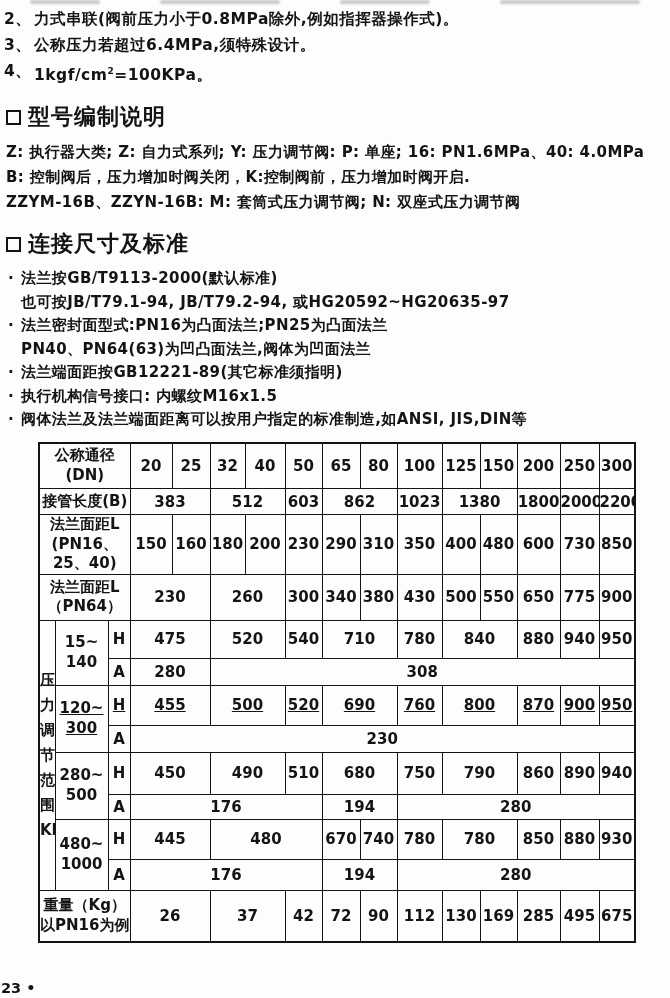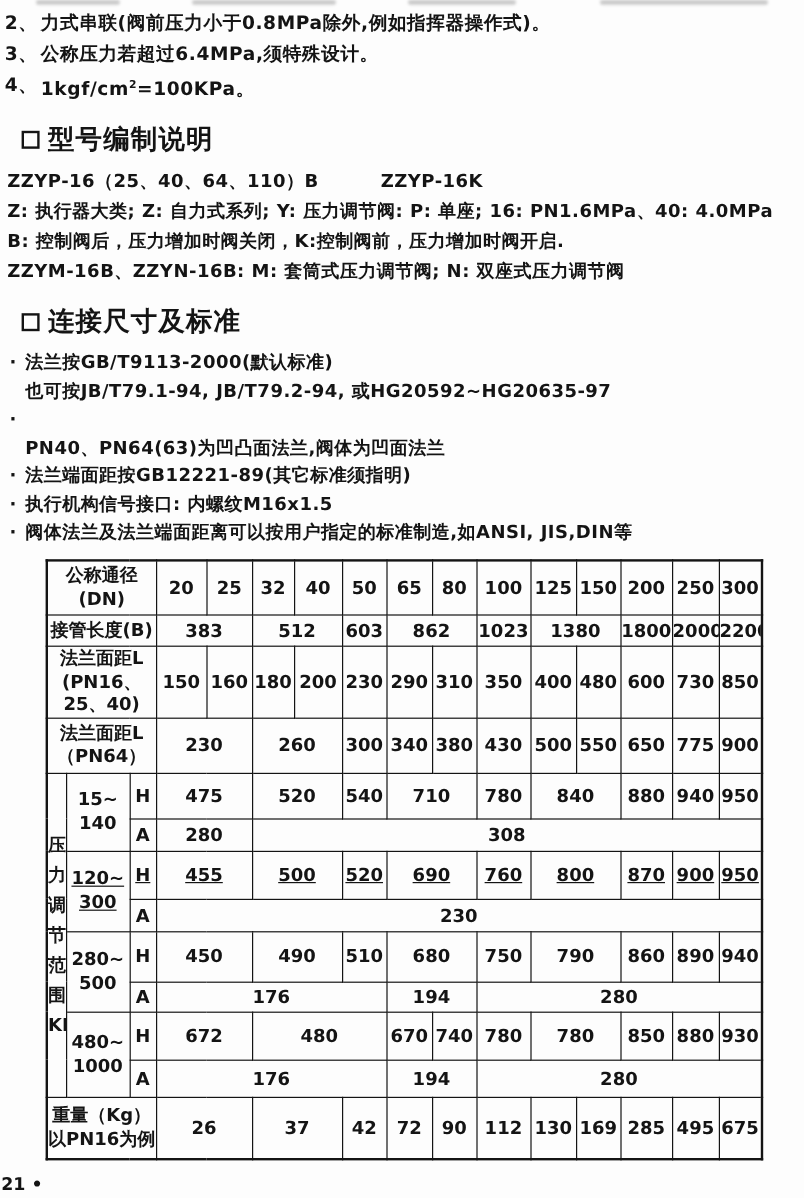--- a/index.html
+++ b/index.html
@@ -17,21 +17,21 @@
   
   .artifact { position:absolute; background:#8a8a8a; opacity:.45; filter:blur(1.2px); border-radius:2px; }
 
   
   .note { display:flex; font-size:15.5px; line-height:25px; letter-spacing:.5px; margin-top:1px; }
   .note .num { width:30px; flex:0 0 30px; }
   .note .body { flex:1; }
   sup { font-size:9px; vertical-align:super; }
 
   
-  .sec-head { display:flex; align-items:center; font-size:22px; letter-spacing:1px; margin:14px 0 8px 14px; }
+  .sec-head { display:flex; align-items:center; font-size:22px; letter-spacing:1px; margin:14px 0 8px 2px; }
   .sec-square { width:15px; height:15px; border:2.2px solid #141414; margin-right:7px; flex:0 0 15px; }
 
   .model-lines { font-size:15px; line-height:25px; letter-spacing:.4px; padding-left:2px; }
   .model-lines .row { white-space:nowrap; }
   .gap-left { margin-left:46px; }
 
   .bullets { font-size:15px; line-height:23.5px; letter-spacing:.4px; padding-left:4px; }
   .bullet-line { display:flex; }
   .bullet-line .b { width:13px; flex:0 0 13px; }
 
@@ -85,44 +85,41 @@
     <div class="body">
       <span>1kgf/cm</span><sup>2</sup><span>=100KPa。</span>
     </div>
   </div>
 
   <div class="sec-head">
     <span class="sec-square"></span>
     <span>型号编制说明</span>
   </div>
   <div class="model-lines">
-    <div class="row">
-      <span>ZZYP-16（25、40、64、110）B</span>
-      <span class="gap-left">ZZYP-16K</span>
-    </div>
     <div class="row">Z: 执行器大类; Z: 自力式系列; Y: 压力调节阀: P: 单座; 16: PN1.6MPa、40: 4.0MPa</div>
     <div class="row">B: 控制阀后，压力增加时阀关闭，K:控制阀前，压力增加时阀开启.</div>
     <div class="row">ZZYM-16B、ZZYN-16B: M: 套筒式压力调节阀; N: 双座式压力调节阀</div>
   </div>
 
   <div class="sec-head">
     <span class="sec-square"></span>
     <span>连接尺寸及标准</span>
   </div>
   <div class="bullets">
     <div class="bullet-line">
       <span class="b">·</span>
       <span>法兰按GB/T9113-2000(默认标准)</span>
     </div>
     <div class="bullet-line">
       <span class="b"></span>
       <span>也可按JB/T79.1-94, JB/T79.2-94, 或HG20592~HG20635-97</span>
     </div>
     <div class="bullet-line">
       <span class="b">·</span>
+      <span>法兰密封面型式:PN16为凸面法兰;PN25为凸面法兰</span>
     </div>
     <div class="bullet-line">
       <span class="b"></span>
       <span>PN40、PN64(63)为凹凸面法兰,阀体为凹面法兰</span>
     </div>
     <div class="bullet-line">
       <span class="b">·</span>
       <span>法兰端面距按GB12221-89(其它标准须指明)</span>
     </div>
     <div class="bullet-line">
@@ -278,21 +275,21 @@
         <tr style="height: 25px;">
           <td class="ha">A</td>
           <td colspan="5">176</td>
           <td colspan="2">194</td>
           <td colspan="6">280</td>
         </tr>
         <tr style="height: 40px;">
           <td rowspan="2" class="range">480~
 1000</td>
           <td class="ha">H</td>
-          <td colspan="2">672</td>
+          <td colspan="2">445</td>
           <td colspan="3">480</td>
           <td>670</td>
           <td>740</td>
           <td>780</td>
           <td colspan="2">780</td>
           <td>850</td>
           <td>880</td>
           <td>930</td>
         </tr>
         <tr style="height: 31px;">
@@ -312,14 +309,14 @@
           <td>112</td>
           <td>130</td>
           <td>169</td>
           <td>285</td>
           <td>495</td>
           <td>675</td>
         </tr>
       </tbody>
   </table>
 
-  <div class="footer-page">21 •</div>
+  <div class="footer-page">23 •</div>
 </div>
 
 </body></html>

